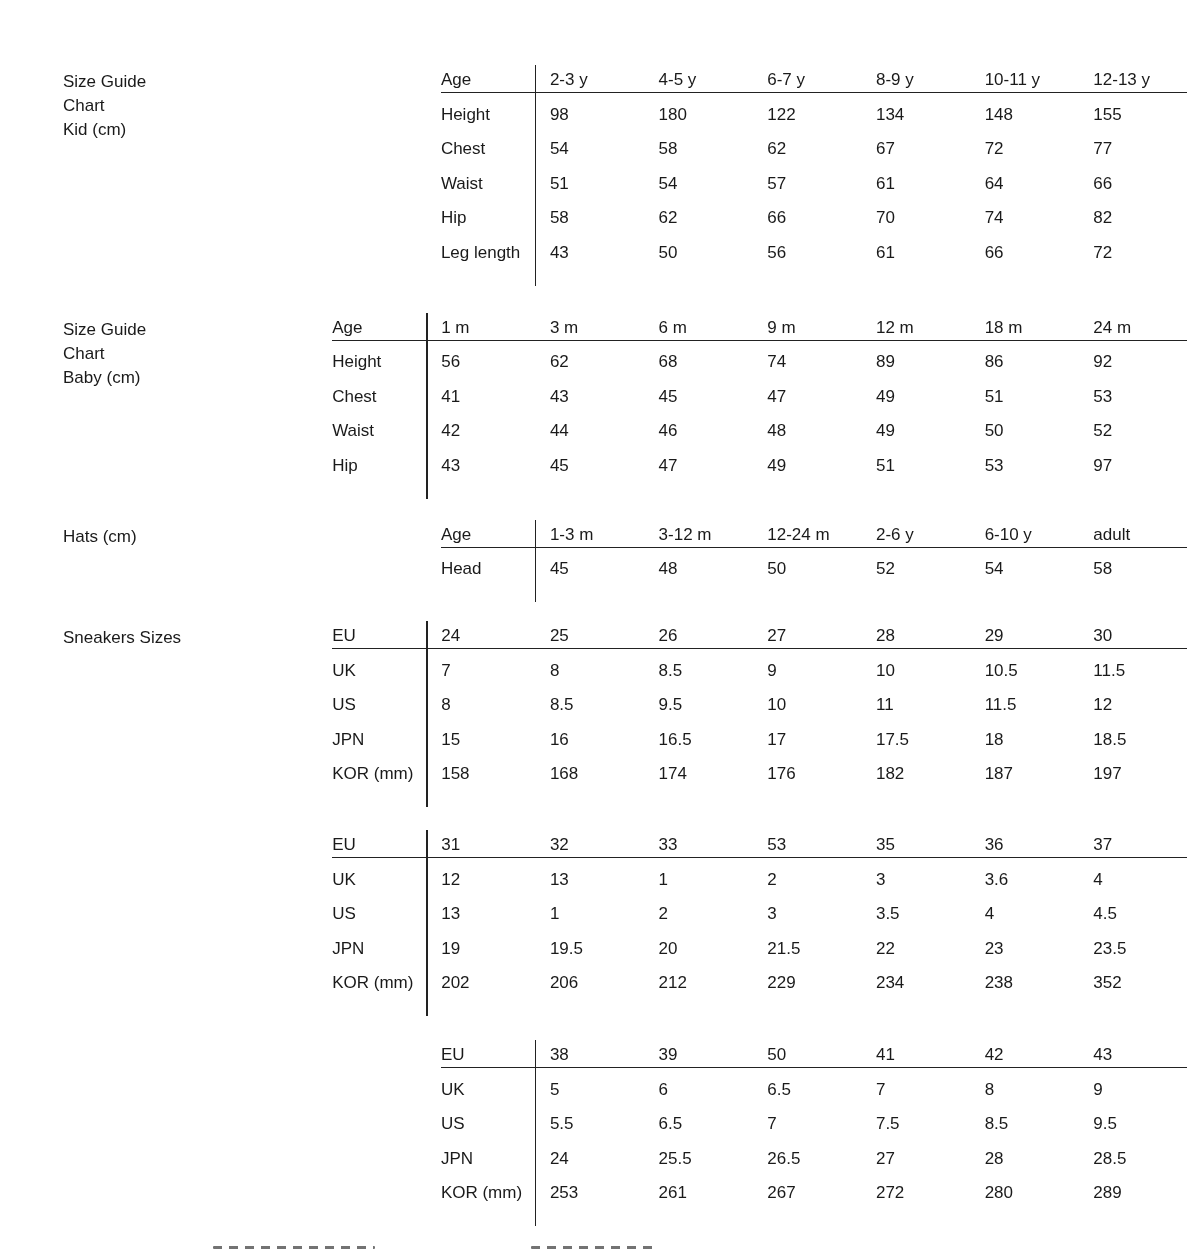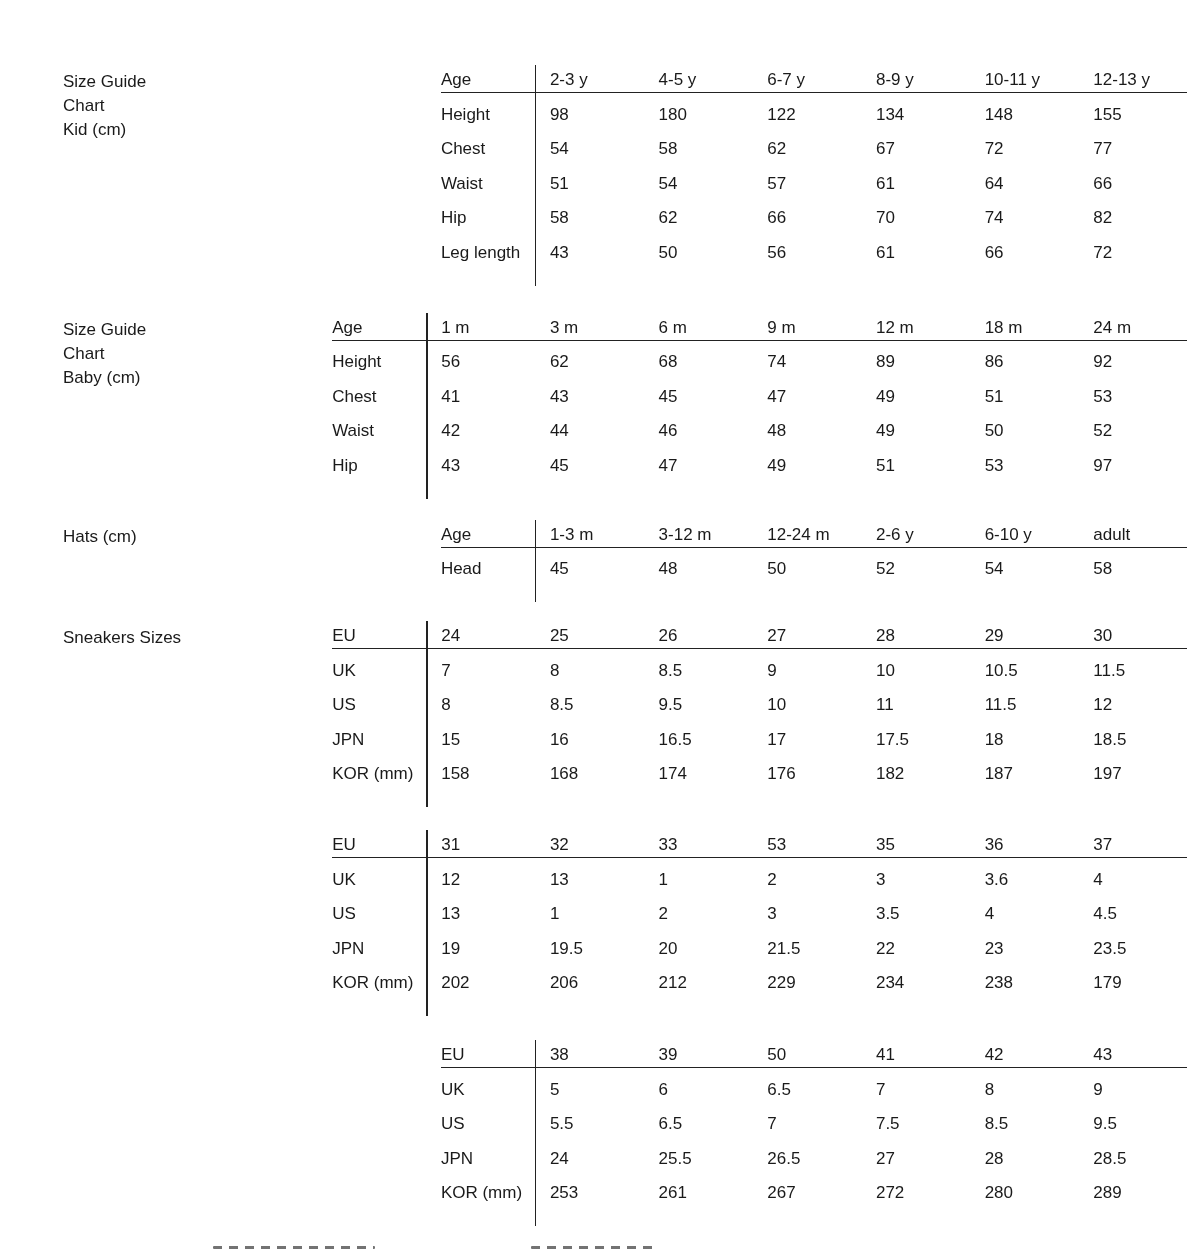--- a/index.html
+++ b/index.html
@@ -295,21 +295,21 @@
           <div class="cell">23.5</div>
         </div>
         <div class="trow">
           <div class="cell lbl">KOR (mm)</div>
           <div class="cell">202</div>
           <div class="cell">206</div>
           <div class="cell">212</div>
           <div class="cell">229</div>
           <div class="cell">234</div>
           <div class="cell">238</div>
-          <div class="cell">179</div>
+          <div class="cell">352</div>
         </div>
       </div>
   </section>
 
   <section class="section m-sn3">
     <div class="section-label"></div>
     <div class="size-table">
         <div class="vline"></div>
         <div class="trow thead">
           <div class="cell lbl">EU</div>

